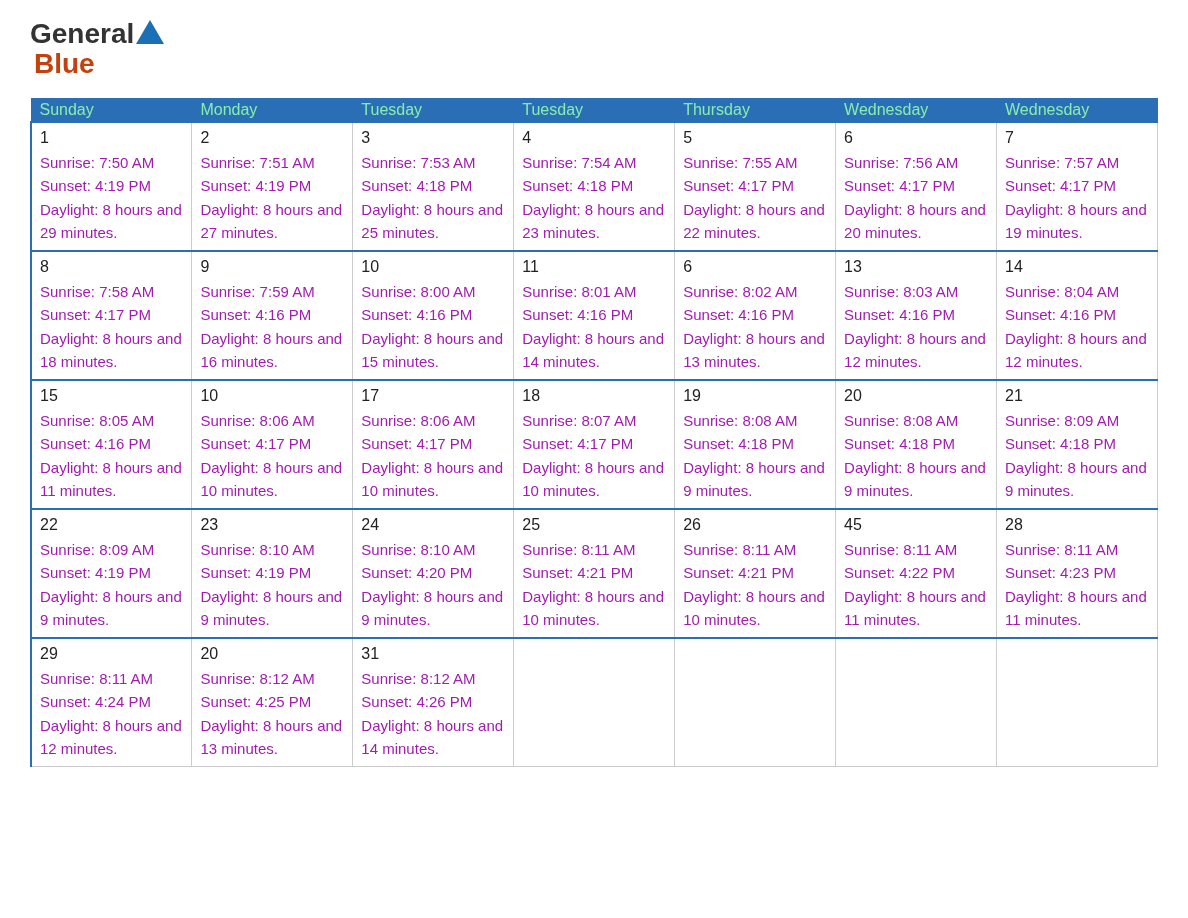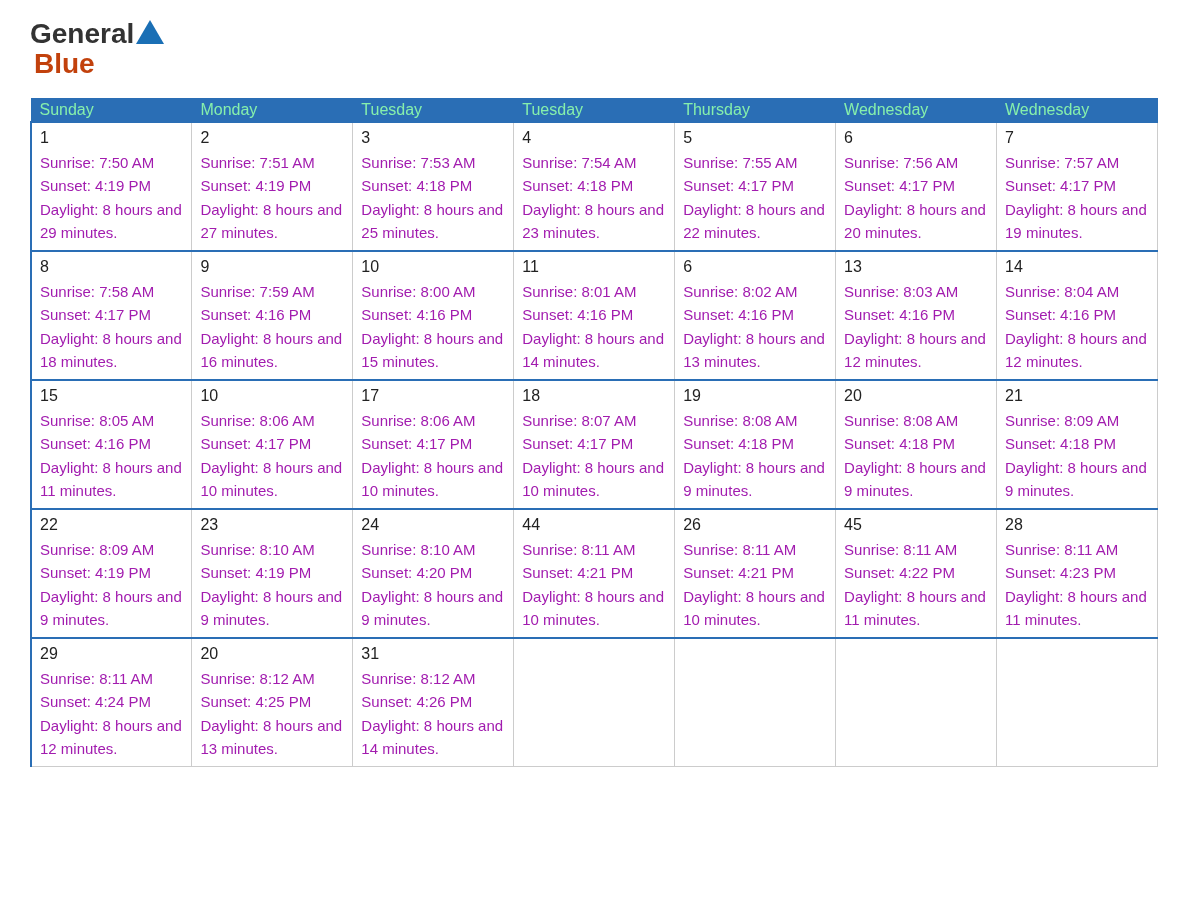--- a/index.html
+++ b/index.html
@@ -237,21 +237,21 @@
         </td>
         <td>
           <span class="day-number">23</span>
           <span class="day-info">Sunrise: 8:10 AM<br>Sunset: 4:19 PM<br>Daylight: 8 hours and 9 minutes.</span>
         </td>
         <td>
           <span class="day-number">24</span>
           <span class="day-info">Sunrise: 8:10 AM<br>Sunset: 4:20 PM<br>Daylight: 8 hours and 9 minutes.</span>
         </td>
         <td>
-          <span class="day-number">44</span>
+          <span class="day-number">25</span>
           <span class="day-info">Sunrise: 8:11 AM<br>Sunset: 4:21 PM<br>Daylight: 8 hours and 10 minutes.</span>
         </td>
         <td>
           <span class="day-number">26</span>
           <span class="day-info">Sunrise: 8:11 AM<br>Sunset: 4:21 PM<br>Daylight: 8 hours and 10 minutes.</span>
         </td>
         <td>
           <span class="day-number">45</span>
           <span class="day-info">Sunrise: 8:11 AM<br>Sunset: 4:22 PM<br>Daylight: 8 hours and 11 minutes.</span>
         </td>

